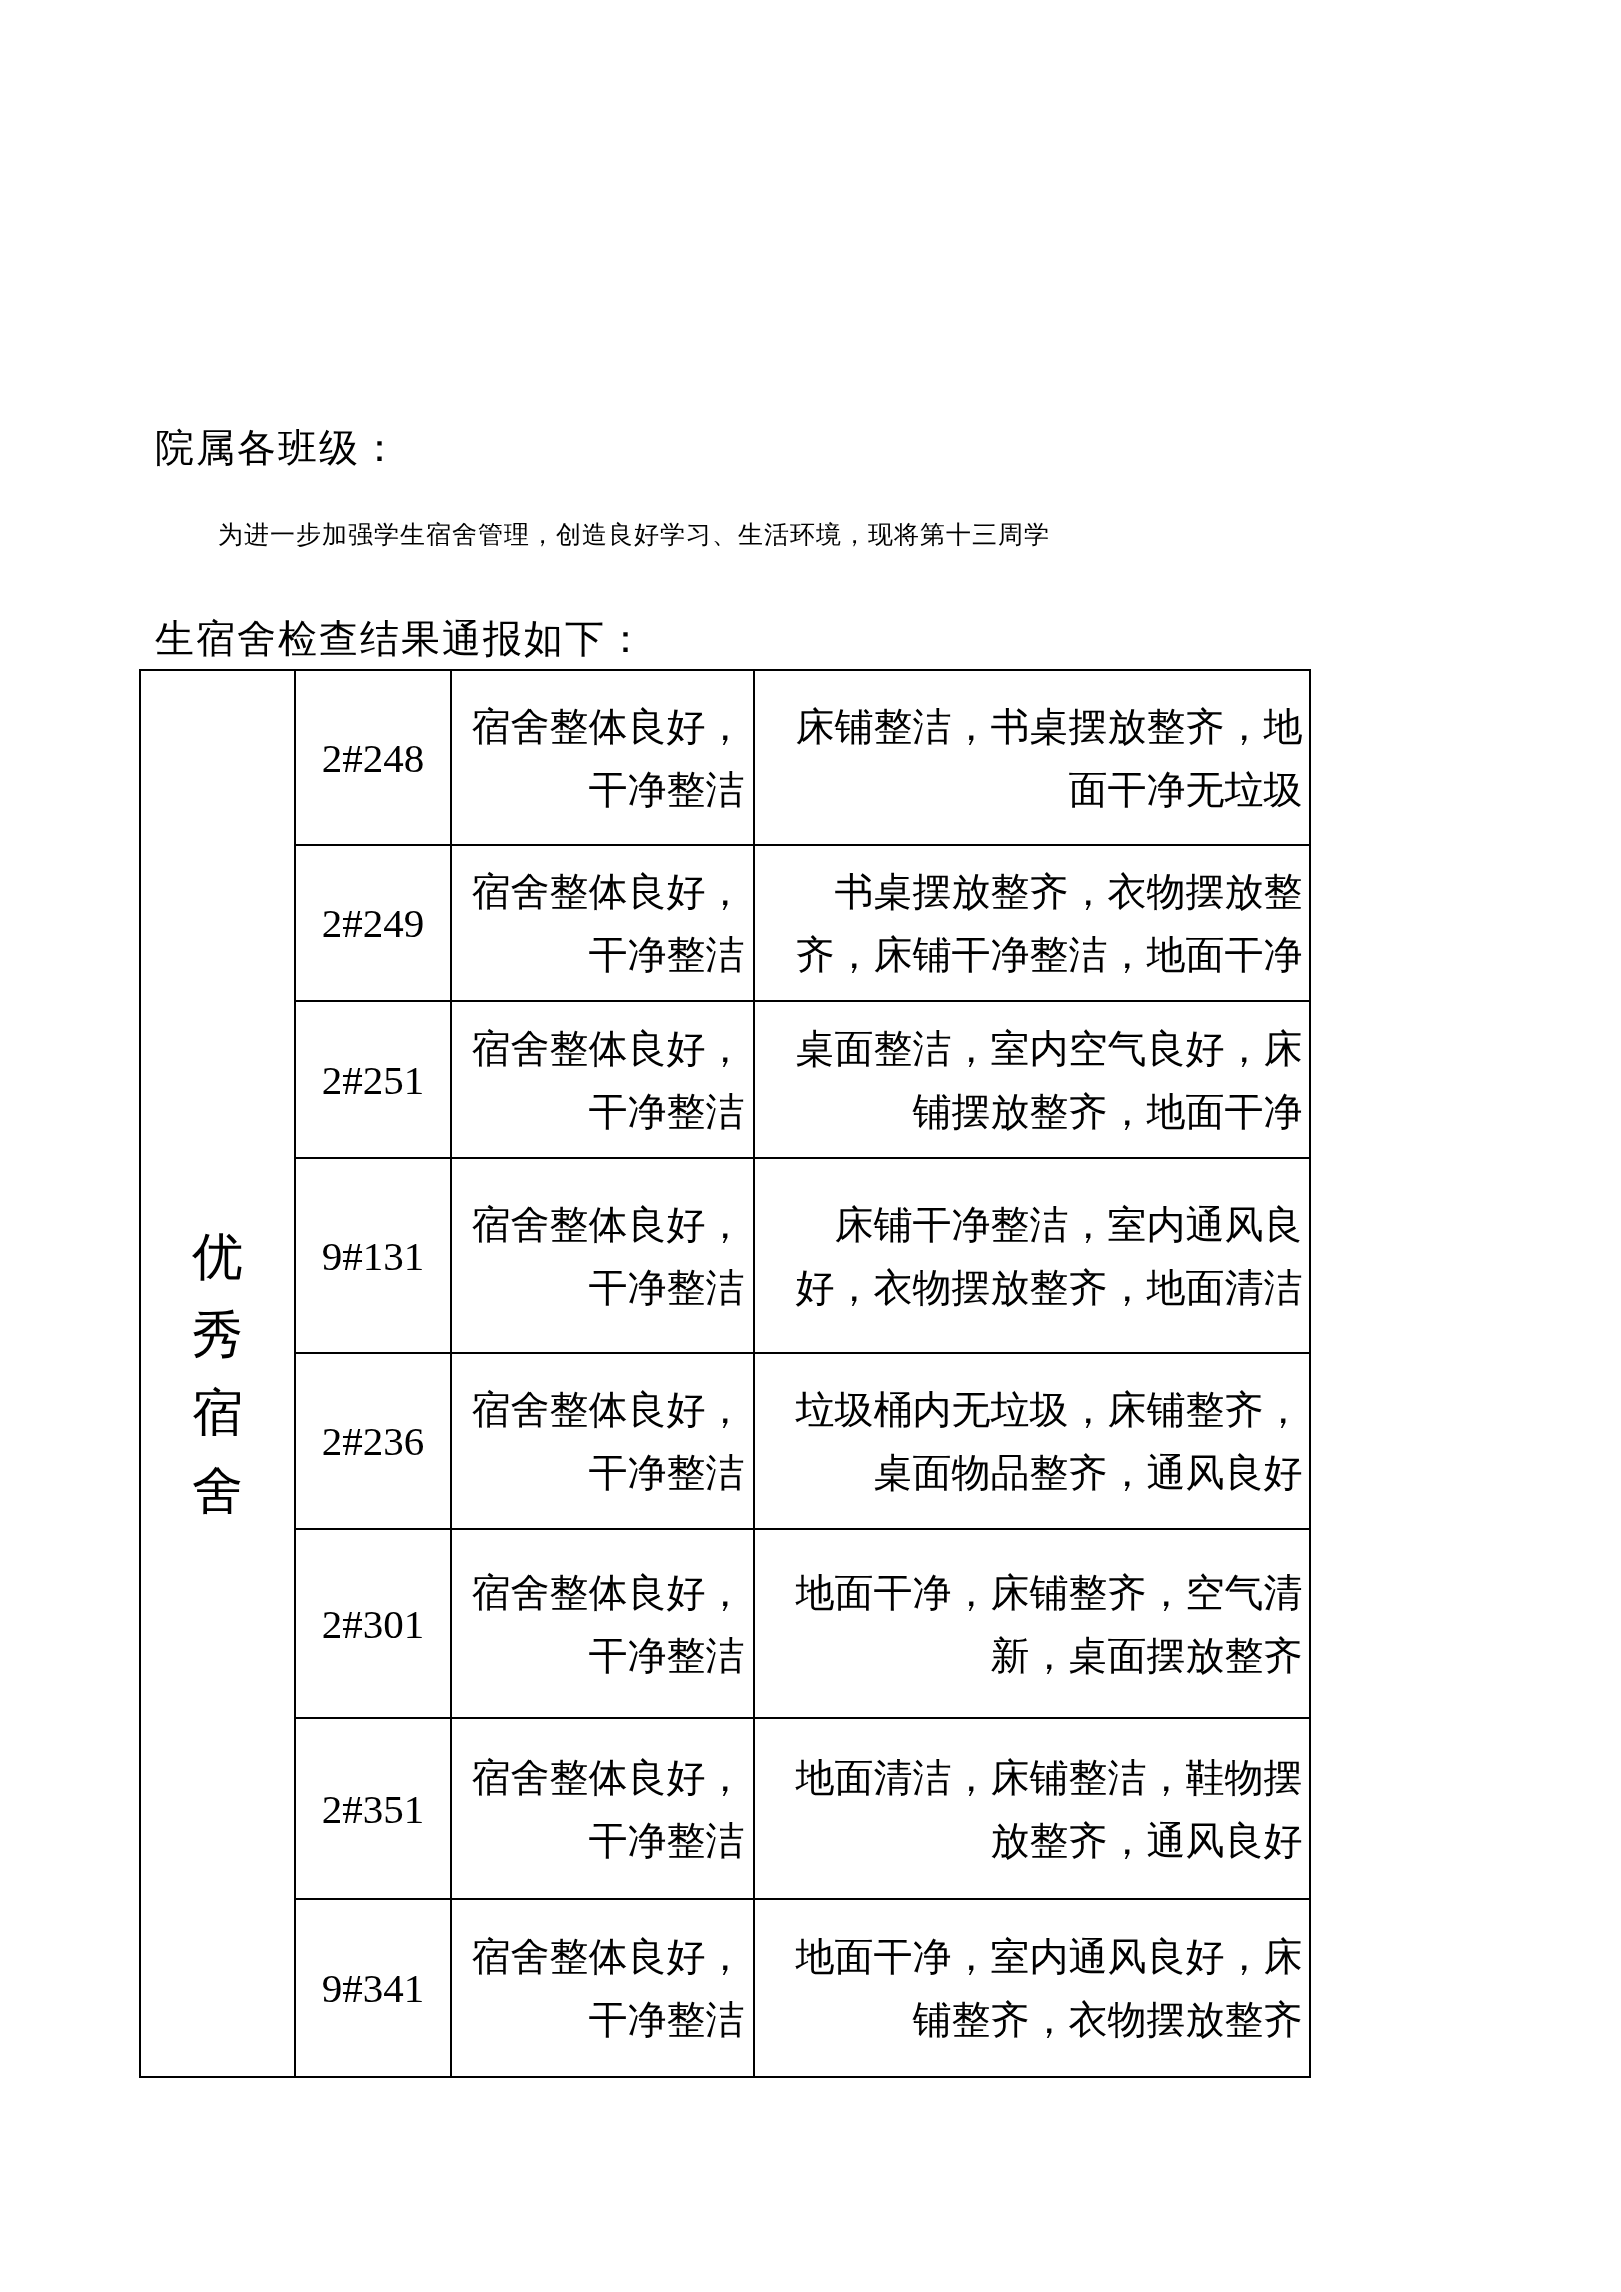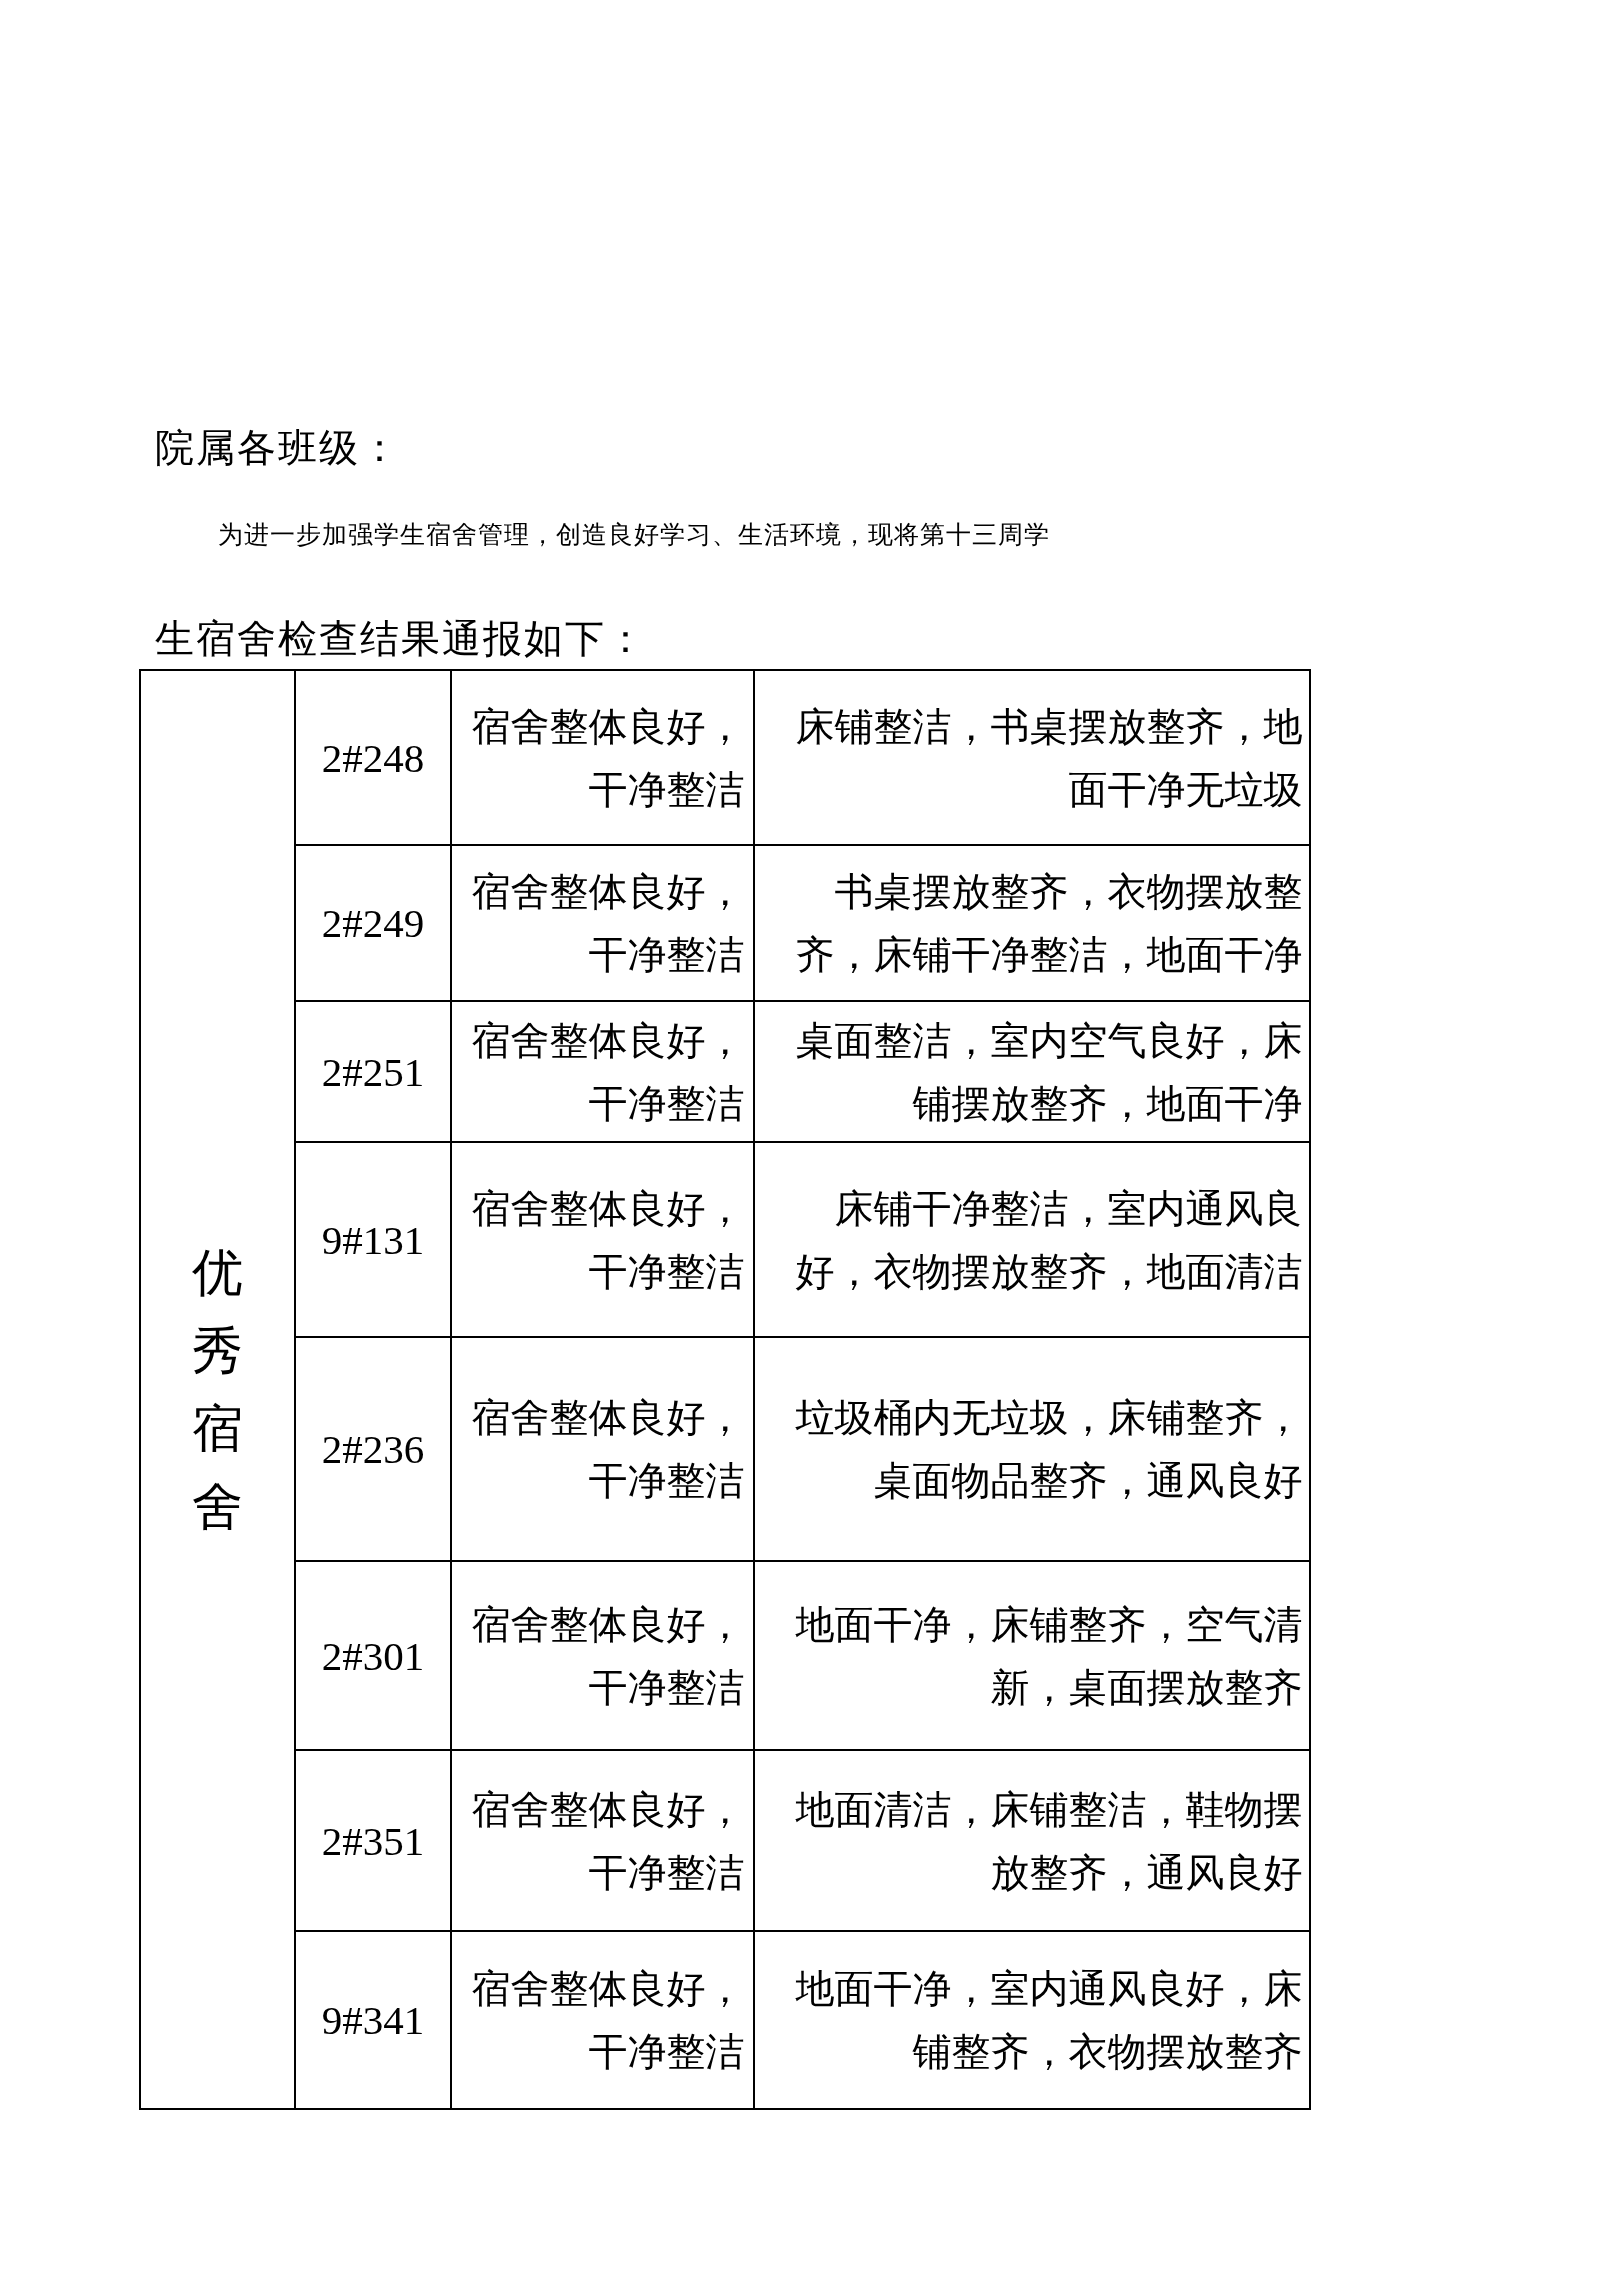--- a/index.html
+++ b/index.html
@@ -86,23 +86,23 @@
   .summary-text, .detail-text {
     display: inline-block;
     line-height: 63px;
     text-align: right;
   }
   .summary-text { max-width: 284px; }
   .detail-text  { max-width: 541px; padding: 0 3.9px; }
   
   tr.row-0 { height: 175px; }
   tr.row-1 { height: 156px; }
-  tr.row-2 { height: 141px; }
+  tr.row-2 { height: 157px; }
   tr.row-3 { height: 195px; }
-  tr.row-4 { height: 224px; padding-left: 19px; }
+  tr.row-4 { height: 176px; padding-left: 19px; }
   tr.row-5 { height: 189px; }
   tr.row-6 { height: 181px; }
   tr.row-7 { height: 178px; }
 </style>
 </head>
 <body>
 
 <div class="page">
 
 

